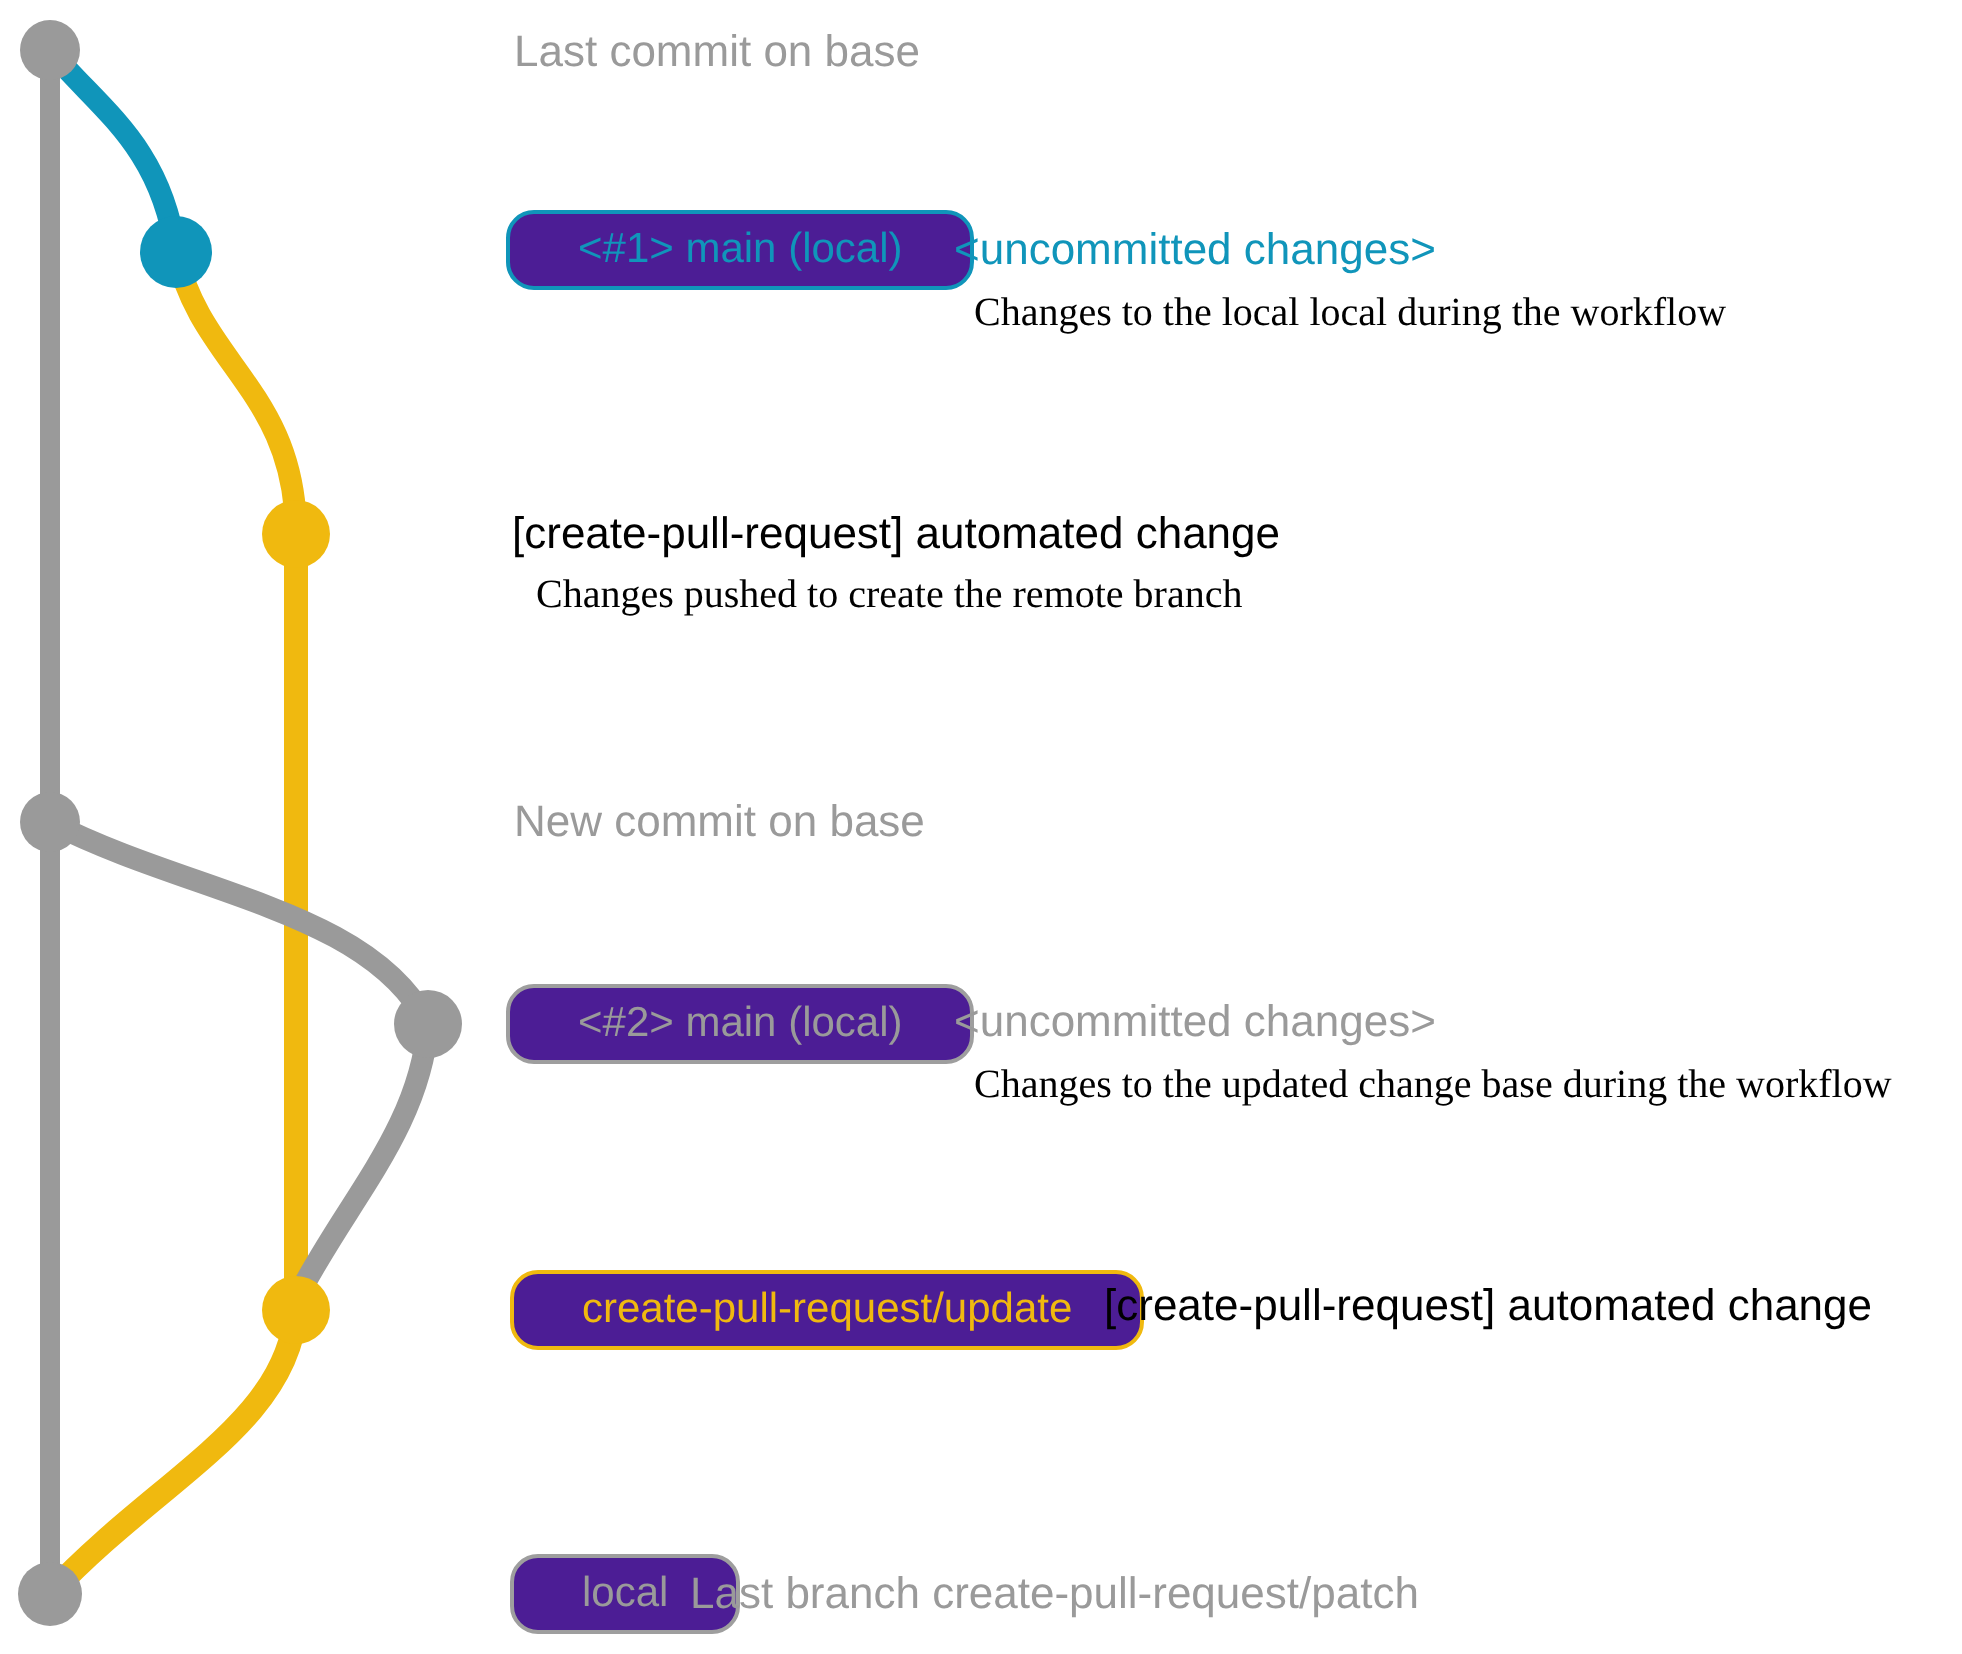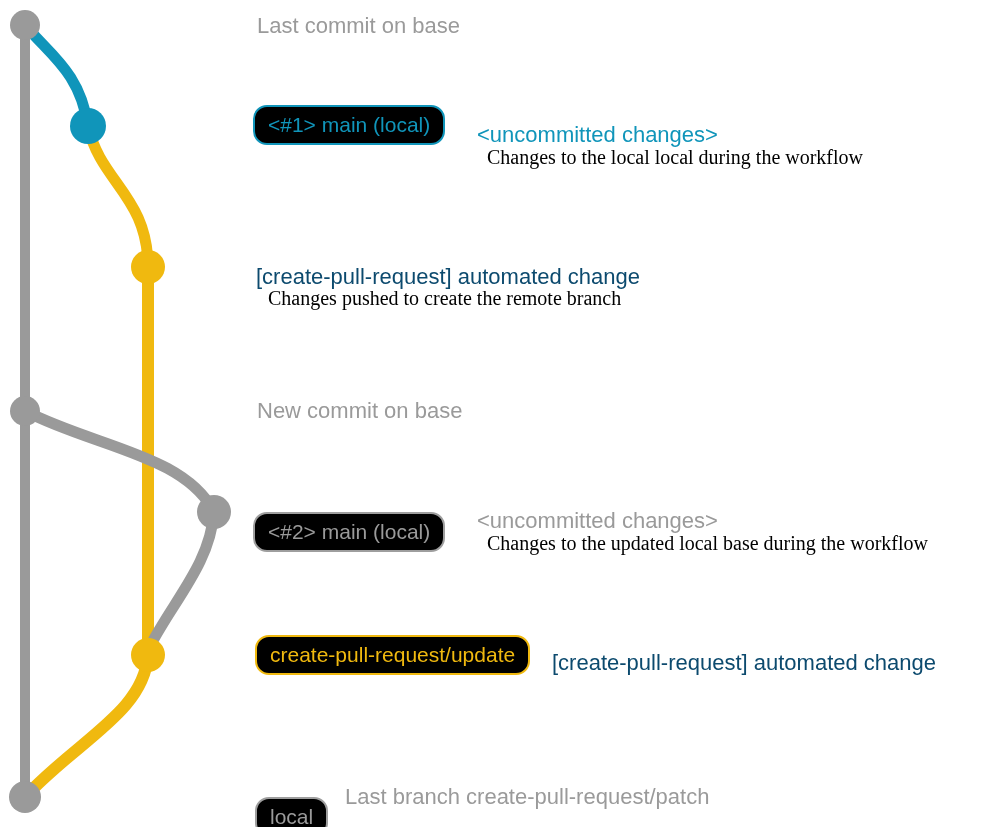--- a/index.html
+++ b/index.html
@@ -28,34 +28,34 @@
   .title {
     font-size: 22px;
     color: #9a9a9a;
   }
   .badge {
     position: absolute;
     transform: translateY(-50%);
     display: inline-flex;
     align-items: center;
     height: 36px;
-    padding: 0 13px;
+    padding: 0 34px;
     border: 2px solid;
     border-radius: 14px;
     font-size: 21px;
     white-space: nowrap;
-    background: #000000;
+    background: #4c1d95;
   }
   .badge.blue   { border-color: #1095ba; color: #1095ba; }
-  .badge.gray   { border-color: #9e9e9e; color: #9a9a9a; margin-top: 20px; }
+  .badge.gray   { border-color: #9e9e9e; color: #9a9a9a; }
   .badge.yellow { border-color: #f0b90f; color: #f0b90f; }
-  .note { font-size: 22px; margin-top: 10px; }
+  .note { font-size: 22px; }
   .note.blue   { color: #1095ba; }
   .note.gray   { color: #9a9a9a; }
-  .note.yellow { color: #0c4a6e; }
+  .note.yellow { color: #000000; }
   .desc {
     font-family: "Liberation Serif", serif;
     font-size: 20px;
     color: #000000;
   }
 </style>
 </head>
 <body>
 
 <div class="canvas">
@@ -91,21 +91,21 @@
   <div class="t note blue" style="left:477px; top:125px;">&lt;uncommitted changes&gt;</div>
   <div class="t desc" style="left:487px; top:157px;">Changes to the local local during the workflow</div>
 
   <div class="t note yellow" style="left:256px; top:267px;">[create-pull-request] automated change</div>
   <div class="t title" style="left:257px; top:411px;">New commit on base</div>
 
   <div class="t desc" style="left:268px; top:298px;">Changes pushed to create the remote branch</div>
 
   <div class="badge gray" style="left:253px; top:512px;">&lt;#2&gt; main (local)</div>
   <div class="t note gray" style="left:477px; top:511px;">&lt;uncommitted changes&gt;</div>
-  <div class="t desc" style="left:487px; top:543px;">Changes to the updated local base during the workflow</div>
+  <div class="t desc" style="left:487px; top:543px;">Changes to the updated change base during the workflow</div>
 
   <div class="badge yellow" style="left:255px; top:655px;">create-pull-request/update</div>
   <div class="t note yellow" style="left:552px; top:653px;">[create-pull-request] automated change</div>
 
   <div class="badge gray" style="left:255px; top:797px;">local</div>
   <div class="t title" style="left:345px; top:797px;">Last branch create-pull-request/patch</div>
 
 </div>
 
 </body></html>

